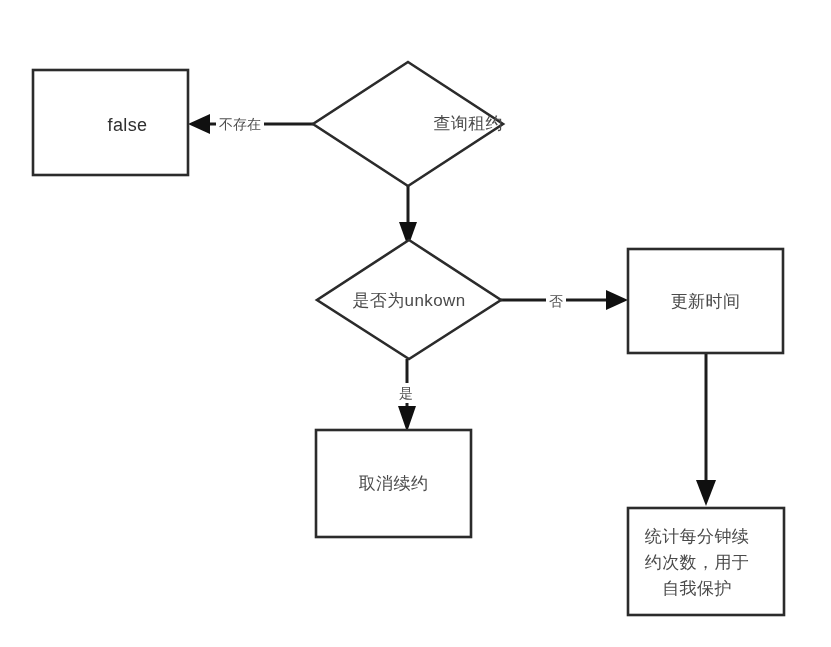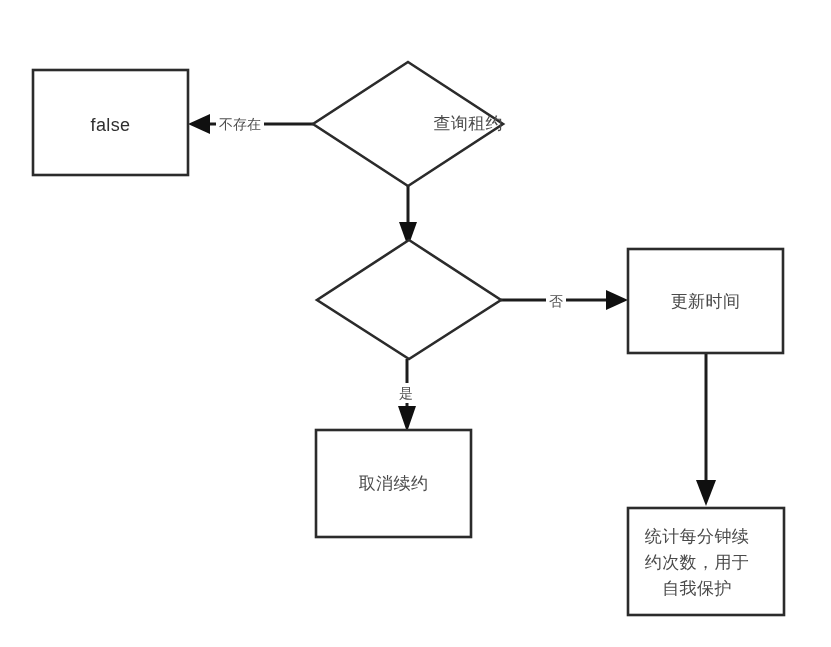--- a/index.html
+++ b/index.html
@@ -108,24 +108,25 @@
     <polygon class="node-shape" points="409,240 501,300 409,359 317,300"></polygon>
 
     <rect class="node-shape" x="628" y="249" width="155" height="104"></rect>
 
     <rect class="node-shape" x="316" y="430" width="155" height="107"></rect>
 
     <rect class="node-shape" x="628" y="508" width="156" height="107"></rect>
 
   </svg>
 
-  <div class="node-label latin" style="left:33px; top:113px; width:155px;">false</div>
+  <div class="node-label latin" style="left:50px; top:113px; width:155px;">false</div>
 
   <div class="node-label" style="left:313px; top:111px; width:190px;text-align:right;">查询租约</div>
 
+  <div class="node-label" style="left:317px; top:288px; width:184px;">是否为unkown</div>
 
   <div class="node-label" style="left:628px; top:289px; width:155px;">更新时间</div>
 
   <div class="node-label" style="left:316px; top:471px; width:155px;">取消续约</div>
 
   <div class="node-label" style="left:628px; top:524px; width:138px; line-height:26px;">统计每分钟续
 约次数，用于
 自我保护</div>
 
   <div class="edge-label" style="left:216px; top:114px;">不存在</div>

